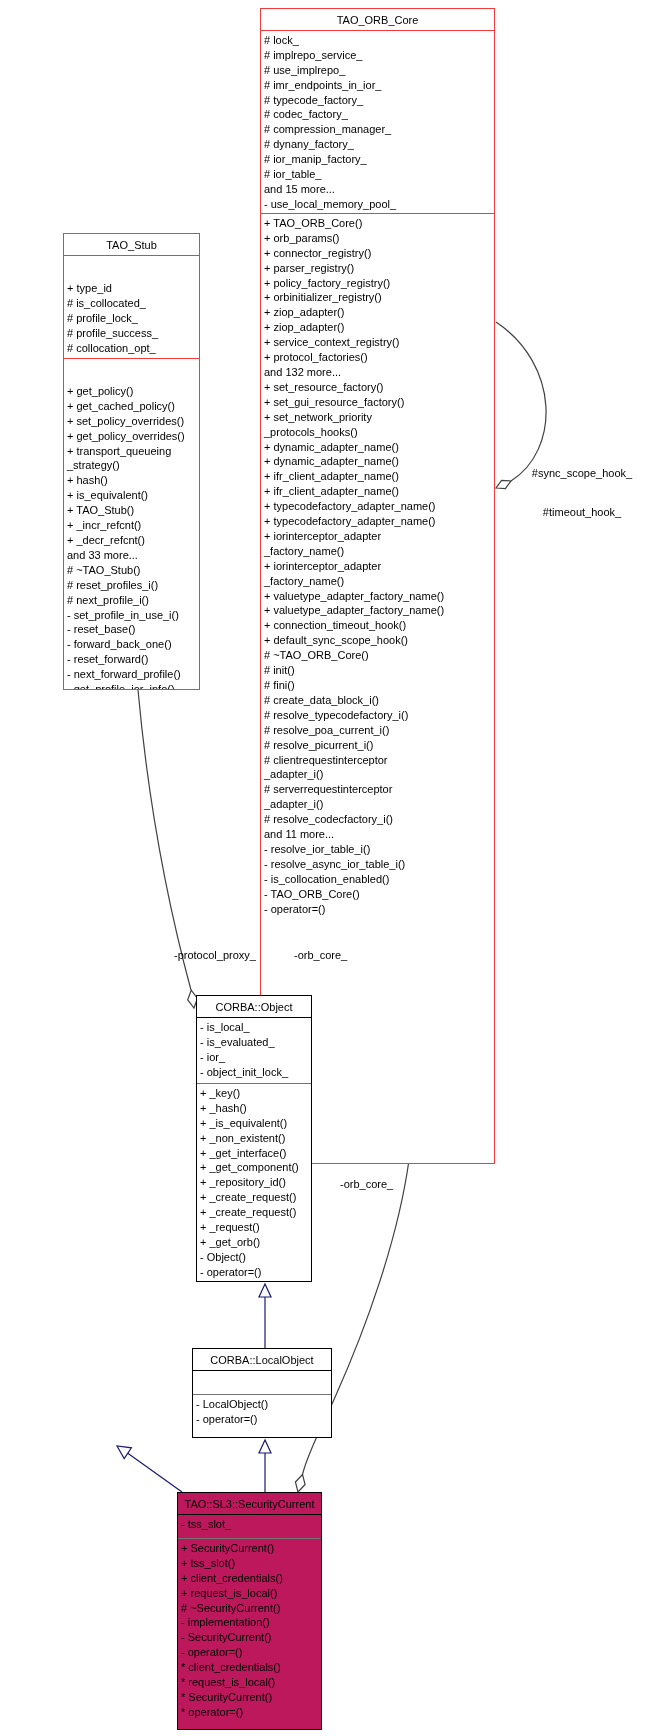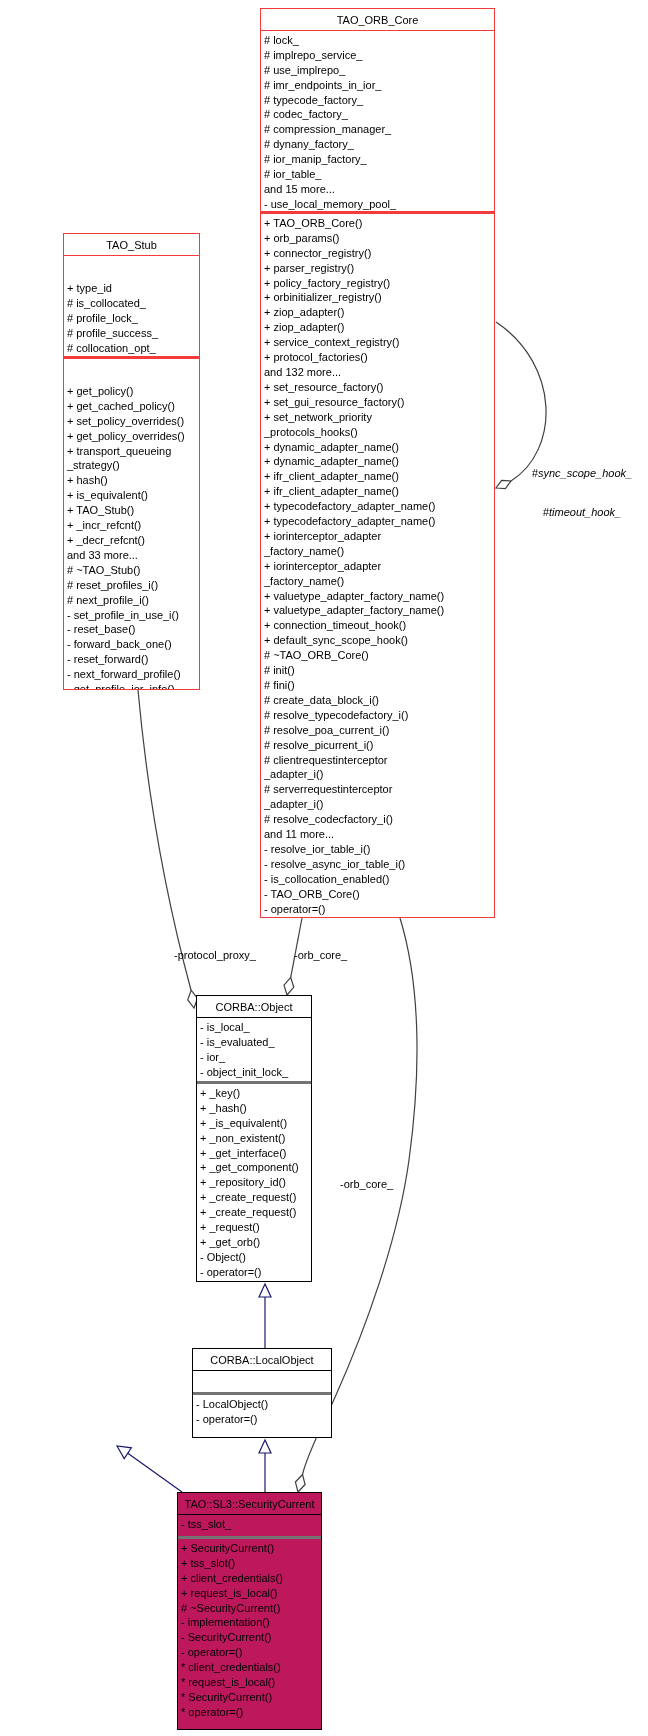--- a/index.html
+++ b/index.html
@@ -15,29 +15,29 @@
     font-size:11px; line-height:14.9px; box-sizing:border-box;
   }
   .class-box.red { border-color:#f43b3b; }
   .class-box.current { background:#be185d; }
   .class-title {
     text-align:center; padding:4px 2px 2px 2px; flex:0 0 auto;
     border-bottom:1px solid #000; box-sizing:border-box;
   }
   .red > .class-title { border-bottom-color:#f43b3b; }
   .compartment { padding:2px 3px; box-sizing:border-box; overflow:hidden; flex:0 0 auto; }
-  .compartment.attrs { border-bottom:3px solid #737373; }
+  .compartment.attrs { border-bottom:1px solid #737373; }
   .red > .compartment.attrs { border-bottom-color:#f43b3b; }
   .compartment.methods { flex:1 1 auto; }
   .member-line { white-space:pre; }
   .edge-label {
     position:absolute; z-index:3; font-size:11px; line-height:13px;
     white-space:pre; color:#000;
   }
-  .edge-label.centered { text-align:center;font-style:italic; }
+  .edge-label.centered { text-align:center; }
 </style>
 </head>
 <body>
 
 <div id="canvas">
 
   <svg class="edges" width="648" height="1736" viewBox="0 0 648 1736">
 
     <g>
       <path d="M 138 690 C 148 800, 168 905, 191 990" fill="none" stroke="#404040" stroke-width="1.2"></path>
@@ -68,21 +68,21 @@
       <path d="M 265 1453 L 265 1492" fill="none" stroke="#191970" stroke-width="1.2"></path>
       <polygon points="265,1440 259,1453 271,1453" fill="#ffffff" stroke="#191970" stroke-width="1.2"></polygon>
     </g>
 
     <g>
       <path d="M 127.8 1453.2 L 182 1492" fill="none" stroke="#191970" stroke-width="1.2"></path>
       <polygon points="117,1446 124.2,1458.6 131.4,1447.8" fill="#ffffff" stroke="#191970" stroke-width="1.2"></polygon>
     </g>
   </svg>
 
-  <div class="class-box red" style="left:260px; top:8px; width:235px; height:910px;">
+  <div class="class-box red" style="left:260px; top:8px; width:235px; height:1156px;">
     <div class="class-title">TAO_ORB_Core</div>
     <div class="compartment attrs" style="height:183px;">
         <div class="member-line"># lock_</div>
         <div class="member-line"># implrepo_service_</div>
         <div class="member-line"># use_implrepo_</div>
         <div class="member-line"># imr_endpoints_in_ior_</div>
         <div class="member-line"># typecode_factory_</div>
         <div class="member-line"># codec_factory_</div>
         <div class="member-line"># compression_manager_</div>
         <div class="member-line"># dynany_factory_</div>

